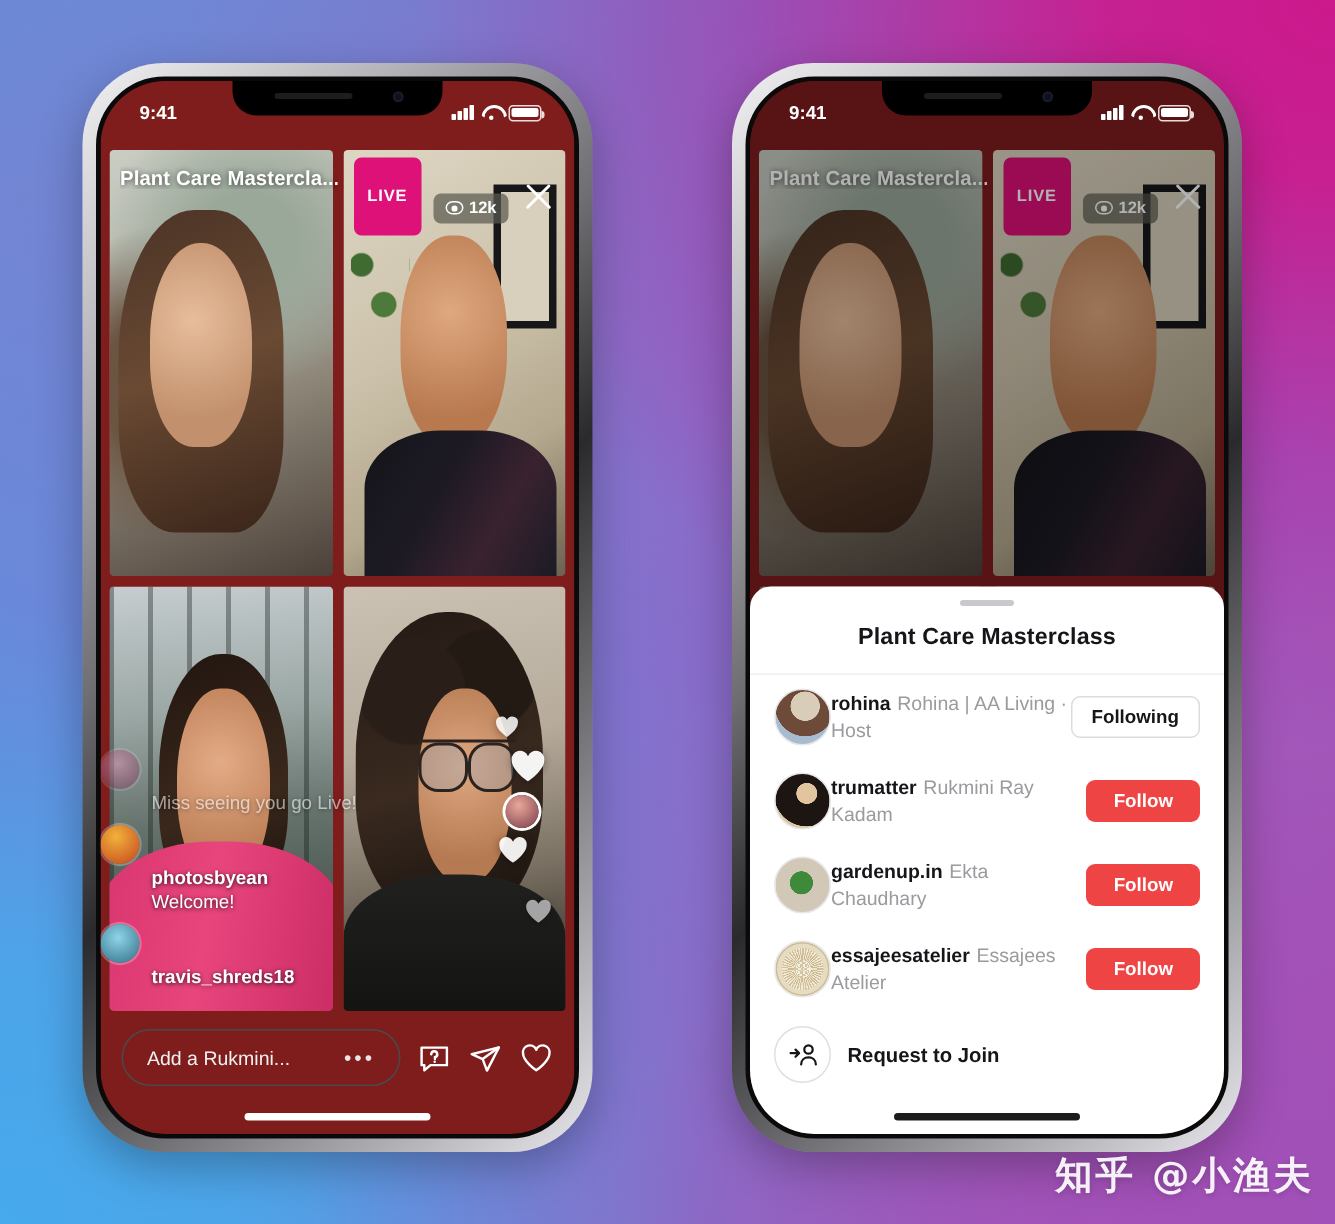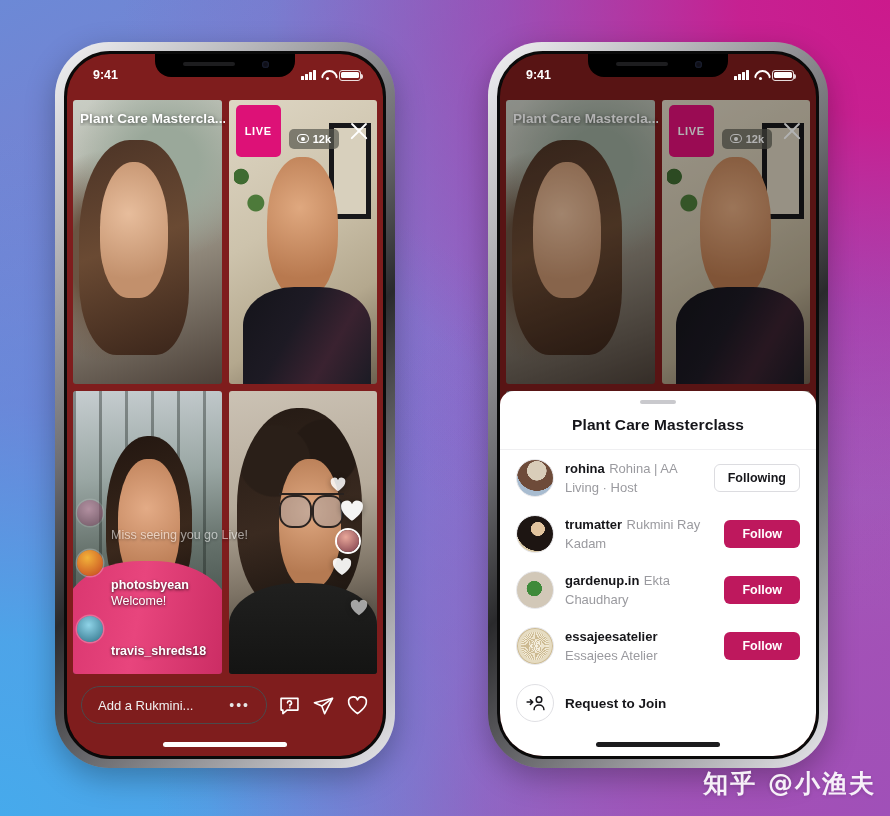--- a/index.html
+++ b/index.html
@@ -119,21 +119,21 @@
   .eye{ width:12px; height:9px; border:1.4px solid #fff; border-radius:50%/62%;
     position:relative; display:inline-block;}
   .eye::after{content:"";position:absolute;left:3.4px;top:2px;width:3.8px;height:3.8px;
     border-radius:50%;background:#fff;}
   .btn-close{ width:24px;height:24px;position:relative;cursor:pointer;}
   .btn-close::before,.btn-close::after{content:"";position:absolute;left:1px;top:11px;
     width:22px;height:2.4px;background:#fff;border-radius:2px;}
   .btn-close::before{transform:rotate(45deg)} .btn-close::after{transform:rotate(-45deg)}
 
   
-  .comments{ position:absolute; left:10px; bottom:96px; width:218px; z-index:14; }
+  .comments{ position:absolute; left:0; bottom:96px; width:218px; z-index:14; }
   .cmt{ display:flex; gap:8px; margin-top:7px; align-items:flex-start; }
   .cmt .av{ width:26px;height:26px;border-radius:50%;flex:0 0 26px;
     box-shadow:0 0 0 1.5px rgba(255,255,255,.25);}
   .av-a{background:radial-gradient(circle at 40% 30%,#f2b23a,#c3441e);}
   .av-b{background:radial-gradient(circle at 45% 35%,#8fd4e8,#2e6f86);}
   .av-c{background:radial-gradient(circle at 45% 35%,#d78fb0,#6a3450);}
   .cmt .txt{ color:#fff; font-size:12.5px; line-height:1.25; text-shadow:0 1px 3px rgba(0,0,0,.8);}
   .cmt .user{ font-weight:700; display:block;margin-top:28px; }
   .cmt .body{ font-weight:400; display:block; }
   .cmt.faded{ opacity:.55; }
@@ -155,36 +155,36 @@
   .icn{ width:23px; height:23px; flex:0 0 23px; cursor:pointer; }
   .icn svg{ width:100%; height:100%; display:block; }
 
   
   .dim{ position:absolute; inset:0; background:rgba(0,0,0,.30); z-index:18; }
   .sheet{ position:absolute; left:0; right:0; bottom:0; height:365px; z-index:22;
     background:#fff; border-radius:14px 14px 0 0; overflow:hidden;}
   .grabber{ width:36px;height:4px;border-radius:3px;background:#c9c9cd;margin:9px auto 0; }
   .sheet-title{ text-align:center; font-size:15.5px; font-weight:700; color:#15151a;
     padding:12px 0 15px; border-bottom:1px solid #efeff1; letter-spacing:.1px;}
-  .urow{ display:flex; align-items:center; padding:9px 16px; gap:11px; }
+  .urow{ display:flex; align-items:center; padding:9px 16px; }
   .urow .uav{ width:38px;height:38px;border-radius:50%;flex:0 0 38px;
     border:1px solid #e7e7ea; overflow:hidden; position:relative;}
   .ua1{background:radial-gradient(circle at 55% 30%,#d9cdb9 0 30%,#6e4b39 31% 62%,#a8bcd0 63%);}
   .ua2{background:radial-gradient(circle at 58% 36%,#e2c49e 0 22%,#1d1512 23% 70%,#d9c9a6 71%);}
   .ua3{background:radial-gradient(circle at 48% 46%,#3f8a3a 0 28%,#d2c8b8 29%);}
   .ua4{background:radial-gradient(circle at 50% 50%,#fff 0 22%,#cbb68a 23% 42%,#e6dcc2 43%);
        box-shadow:inset 0 0 0 1px #cdbb93;}
   .ua4::after{content:"";position:absolute;inset:4px;border-radius:50%;
        background:repeating-conic-gradient(#cdbb93 0 4deg,#f3ecd9 4deg 8deg);opacity:.85;}
   .uinfo{ flex:1; min-width:0; }
   .uname{ font-size:13px; font-weight:700; color:#16161a; line-height:1.35;}
   .ufull{ font-size:13px; color:#9a9a9f; line-height:1.35;}
   .btn-following{ border:1px solid #dcdce0; background:#fff; color:#16161a;
     font-size:12.5px; font-weight:700; padding:6px 13px; border-radius:6px; cursor:pointer;}
-  .btn-follow{ background:#be185d; color:#fff; border:none;
+  .btn-follow{ background:#ef4444; color:#fff; border:none;
     font-size:12.5px; font-weight:700; padding:7px 18px; border-radius:6px; cursor:pointer;}
   .req-row{ display:flex; align-items:center; gap:11px; padding:10px 16px 0; }
   .req-ic{ width:38px;height:38px;border-radius:50%;border:1px solid #e0e0e4;
     display:flex;align-items:center;justify-content:center;flex:0 0 38px;}
   .req-label{ font-size:13.5px; font-weight:700; color:#16161a; }
 
   .watermark{ position:absolute; right:14px; bottom:16px; font-size:25px; font-weight:700;
     color:#fff; opacity:.92; letter-spacing:2px;
     font-family:"DejaVu Sans", sans-serif; text-shadow:0 1px 4px rgba(0,0,0,.18);}
 </style>

